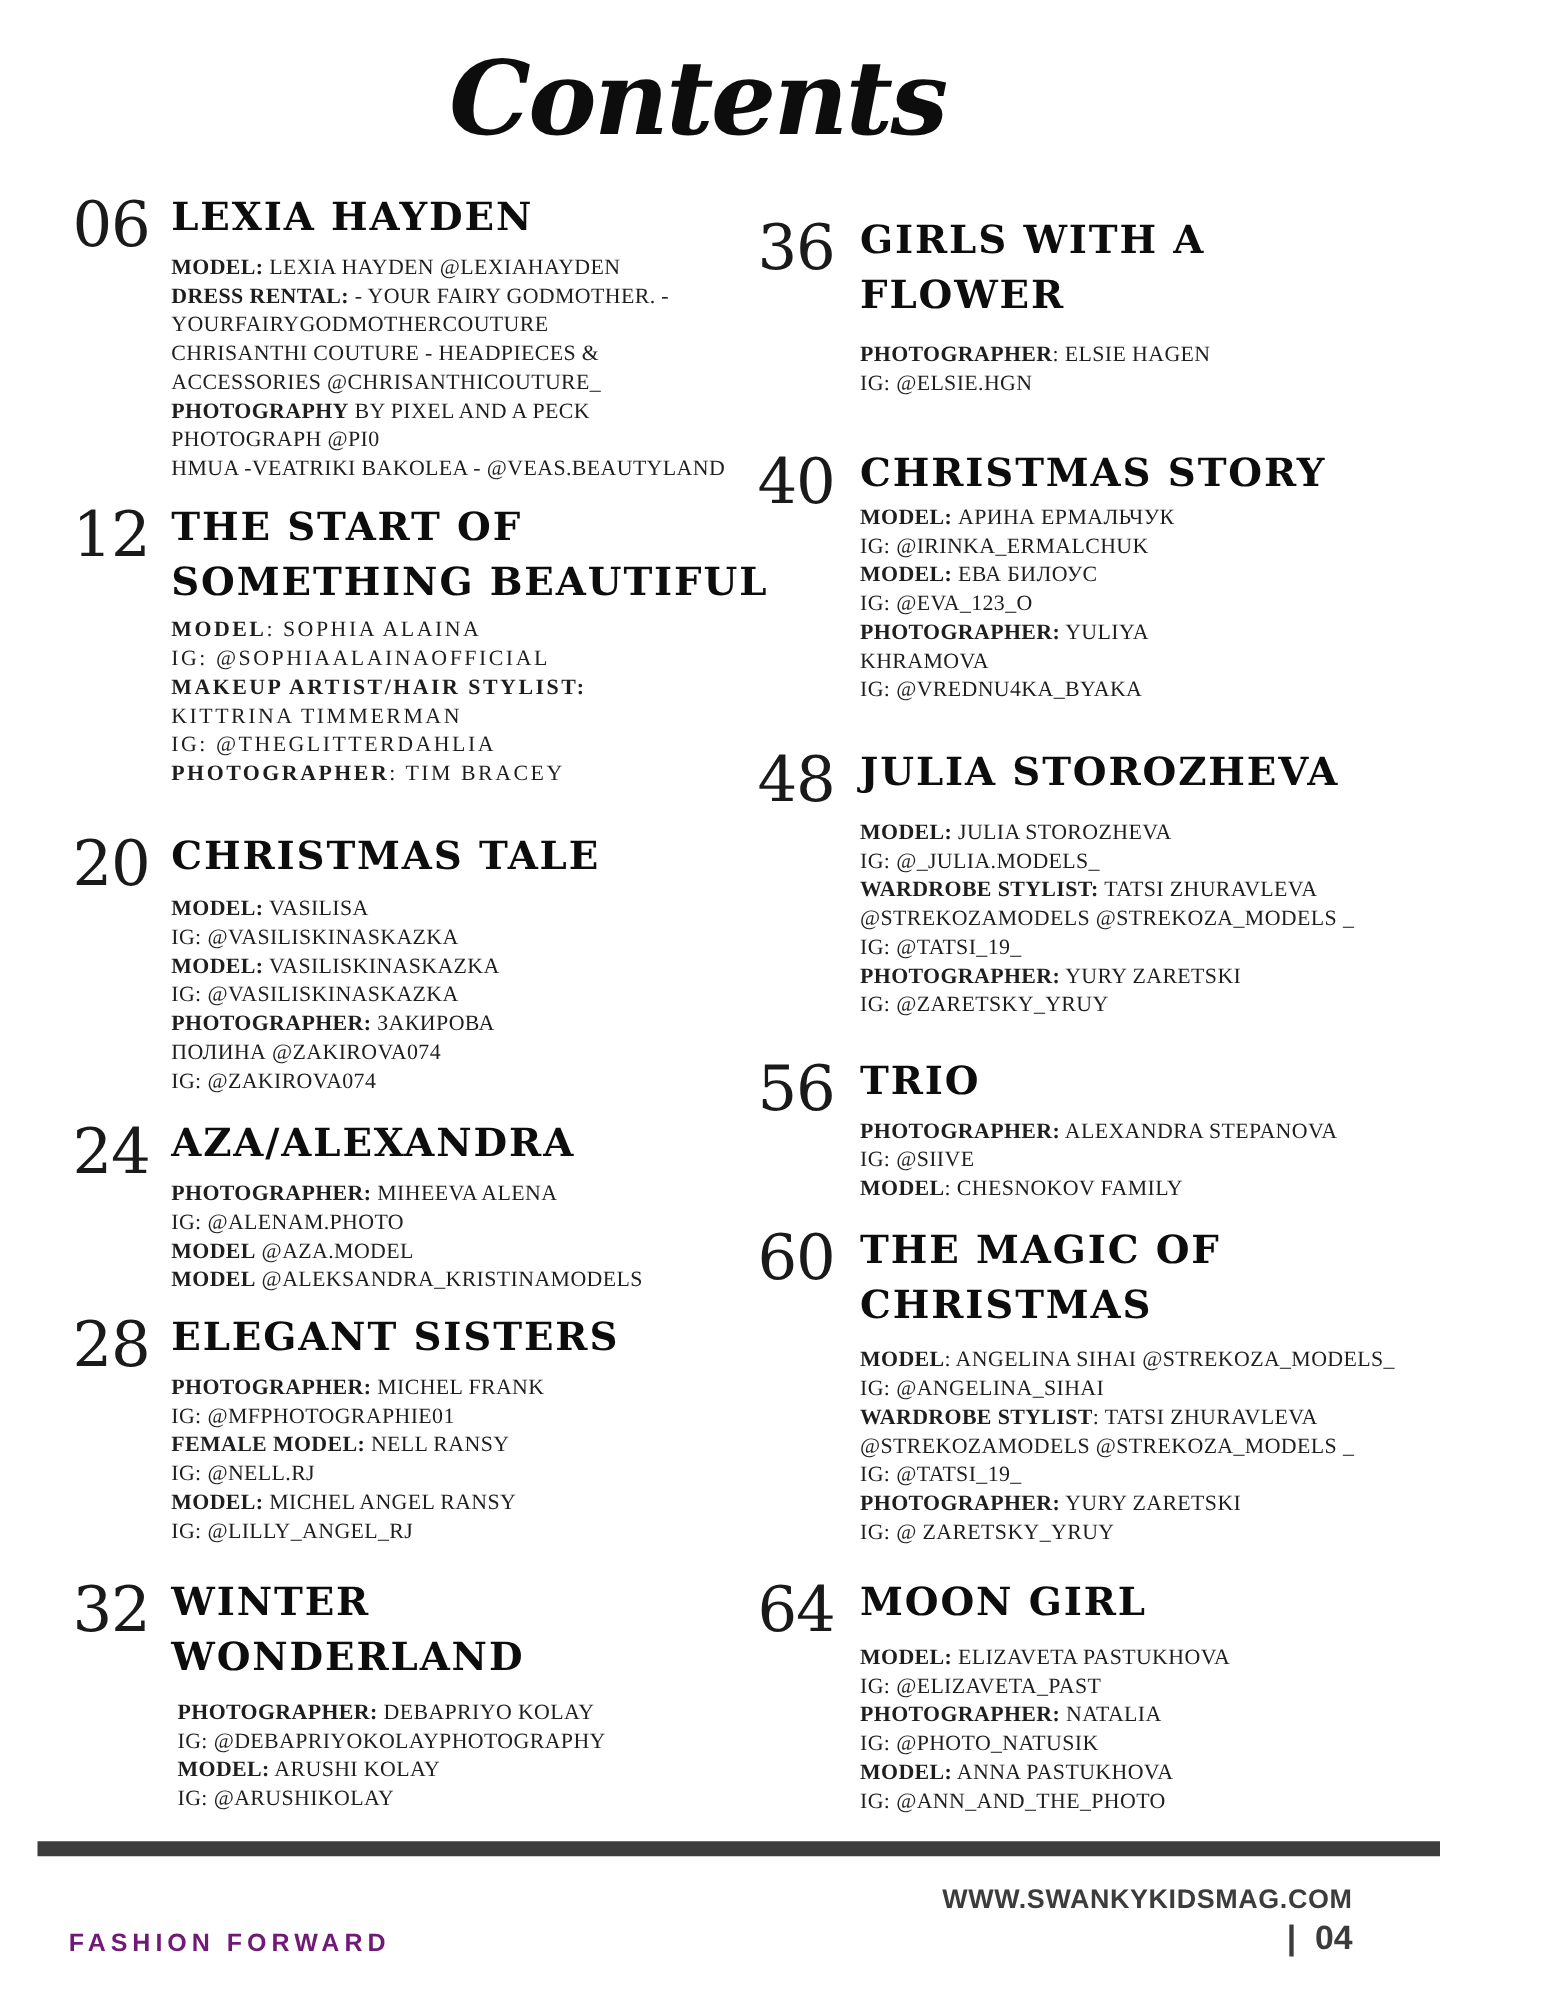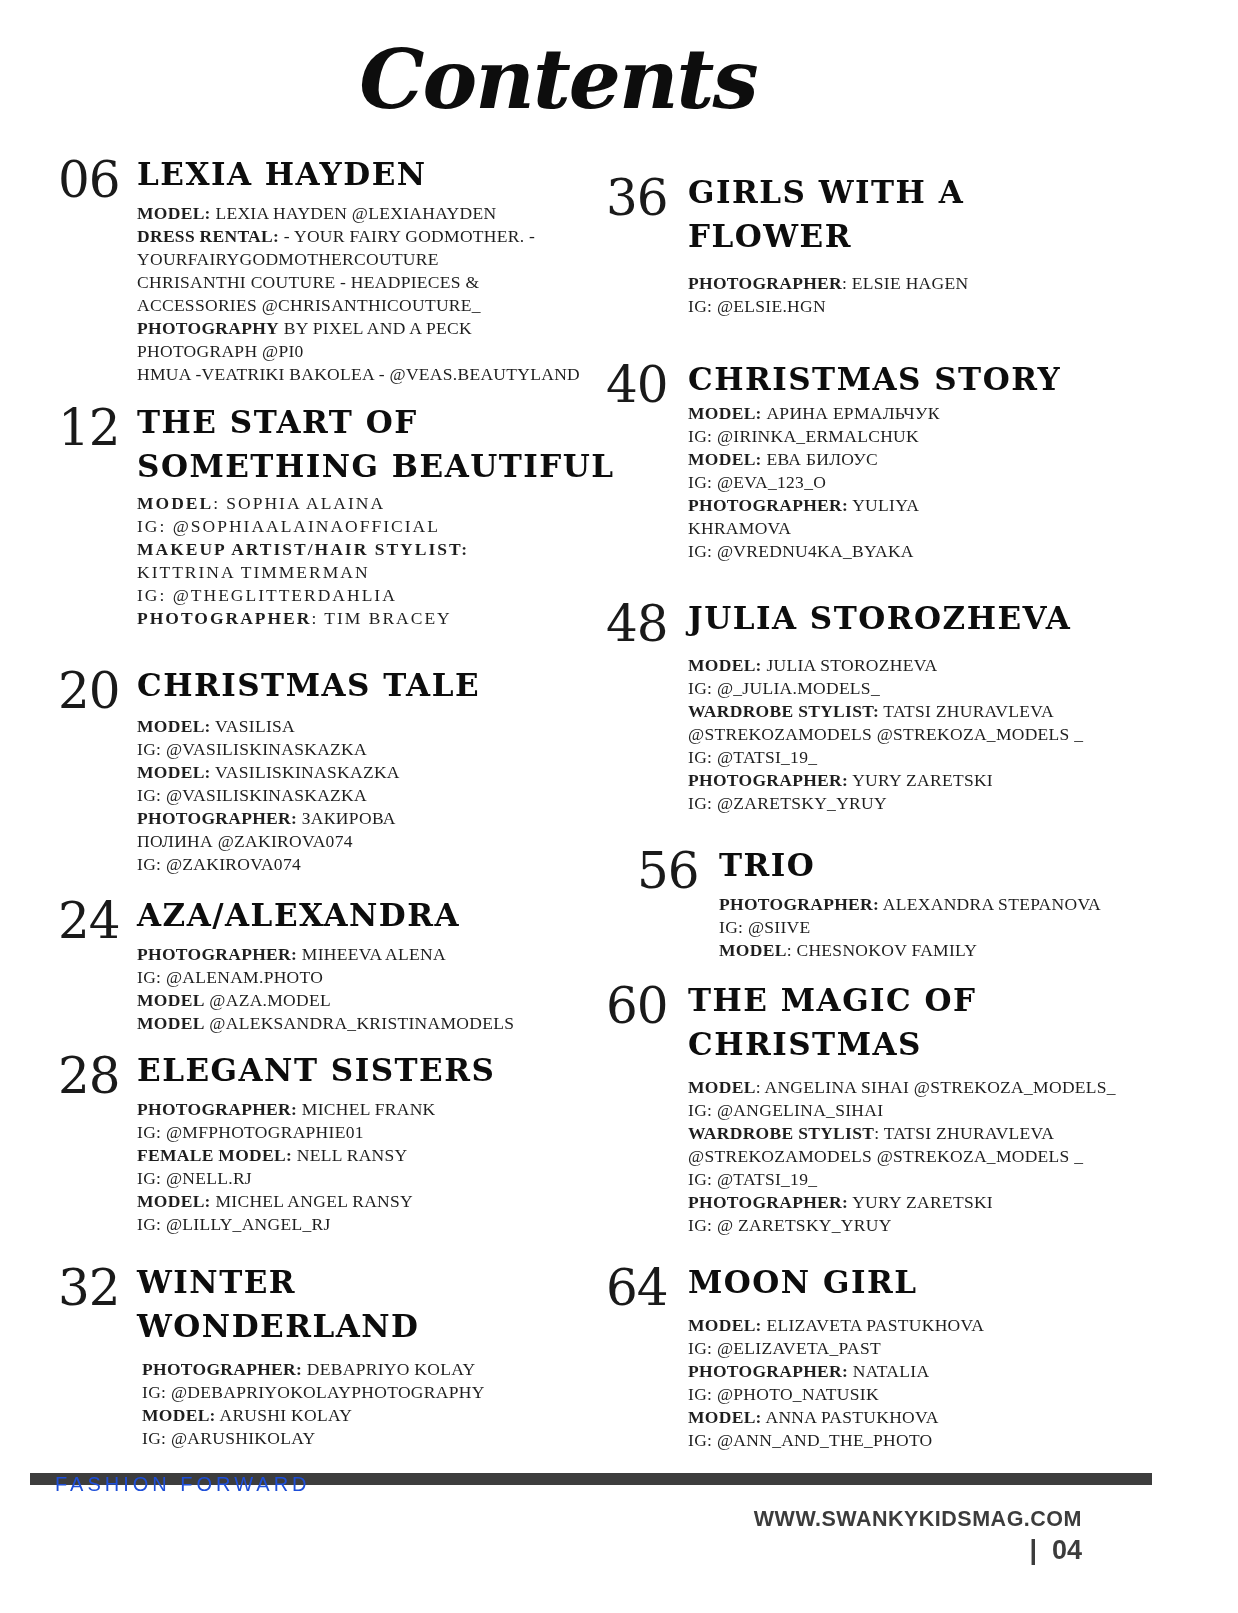--- a/index.html
+++ b/index.html
@@ -78,26 +78,26 @@
     position:absolute;
     left:30px;
     top:1473px;
     width:1138px;
     height:12px;
     background:#3d3d3d;
   }
   .footer-left{
     position:absolute;
     left:55px;
-    top:1473px;
+    top:1544px;
     font-family:"Liberation Sans", sans-serif;
     font-size:20px;
-    font-weight:normal;
+    font-weight:bold;
     letter-spacing:4px;
-    color:#1d4ed8;
+    color:#701a75;
   }
   .footer-right{
     position:absolute;
     right:70px;
     top:1492px;
     text-align:right;
     font-family:"Liberation Sans", sans-serif;
     color:#3c3c3c;
   }
   .footer-website{
@@ -259,21 +259,21 @@
             <div class="body-line"><span class="seg seg-b">MODEL:</span><span class="seg"> JULIA STOROZHEVA</span></div>
             <div class="body-line"><span class="seg">IG: @_JULIA.MODELS_</span></div>
             <div class="body-line"><span class="seg seg-b">WARDROBE STYLIST:</span><span class="seg"> TATSI ZHURAVLEVA</span></div>
             <div class="body-line"><span class="seg">@STREKOZAMODELS @STREKOZA_MODELS _</span></div>
             <div class="body-line"><span class="seg">IG: @TATSI_19_</span></div>
             <div class="body-line"><span class="seg seg-b">PHOTOGRAPHER:</span><span class="seg"> YURY ZARETSKI</span></div>
             <div class="body-line"><span class="seg">IG: @ZARETSKY_YRUY</span></div>
           </div>
         </div>
       </div>
-      <div class="toc-entry" data-entry="56" style="top: 843px; left: 637px;">
+      <div class="toc-entry" data-entry="56" style="top: 843px; left: 606px;">
         <div class="entry-number">56</div>
         <div class="entry-content">
           <h2 class="entry-title">
             <span class="title-line">TRIO</span>
           </h2>
           <div class="entry-body">
             <div class="body-line"><span class="seg seg-b">PHOTOGRAPHER:</span><span class="seg"> ALEXANDRA STEPANOVA</span></div>
             <div class="body-line"><span class="seg">IG: @SIIVE</span></div>
             <div class="body-line"><span class="seg seg-b">MODEL</span><span class="seg">: CHESNOKOV FAMILY</span></div>
           </div>

